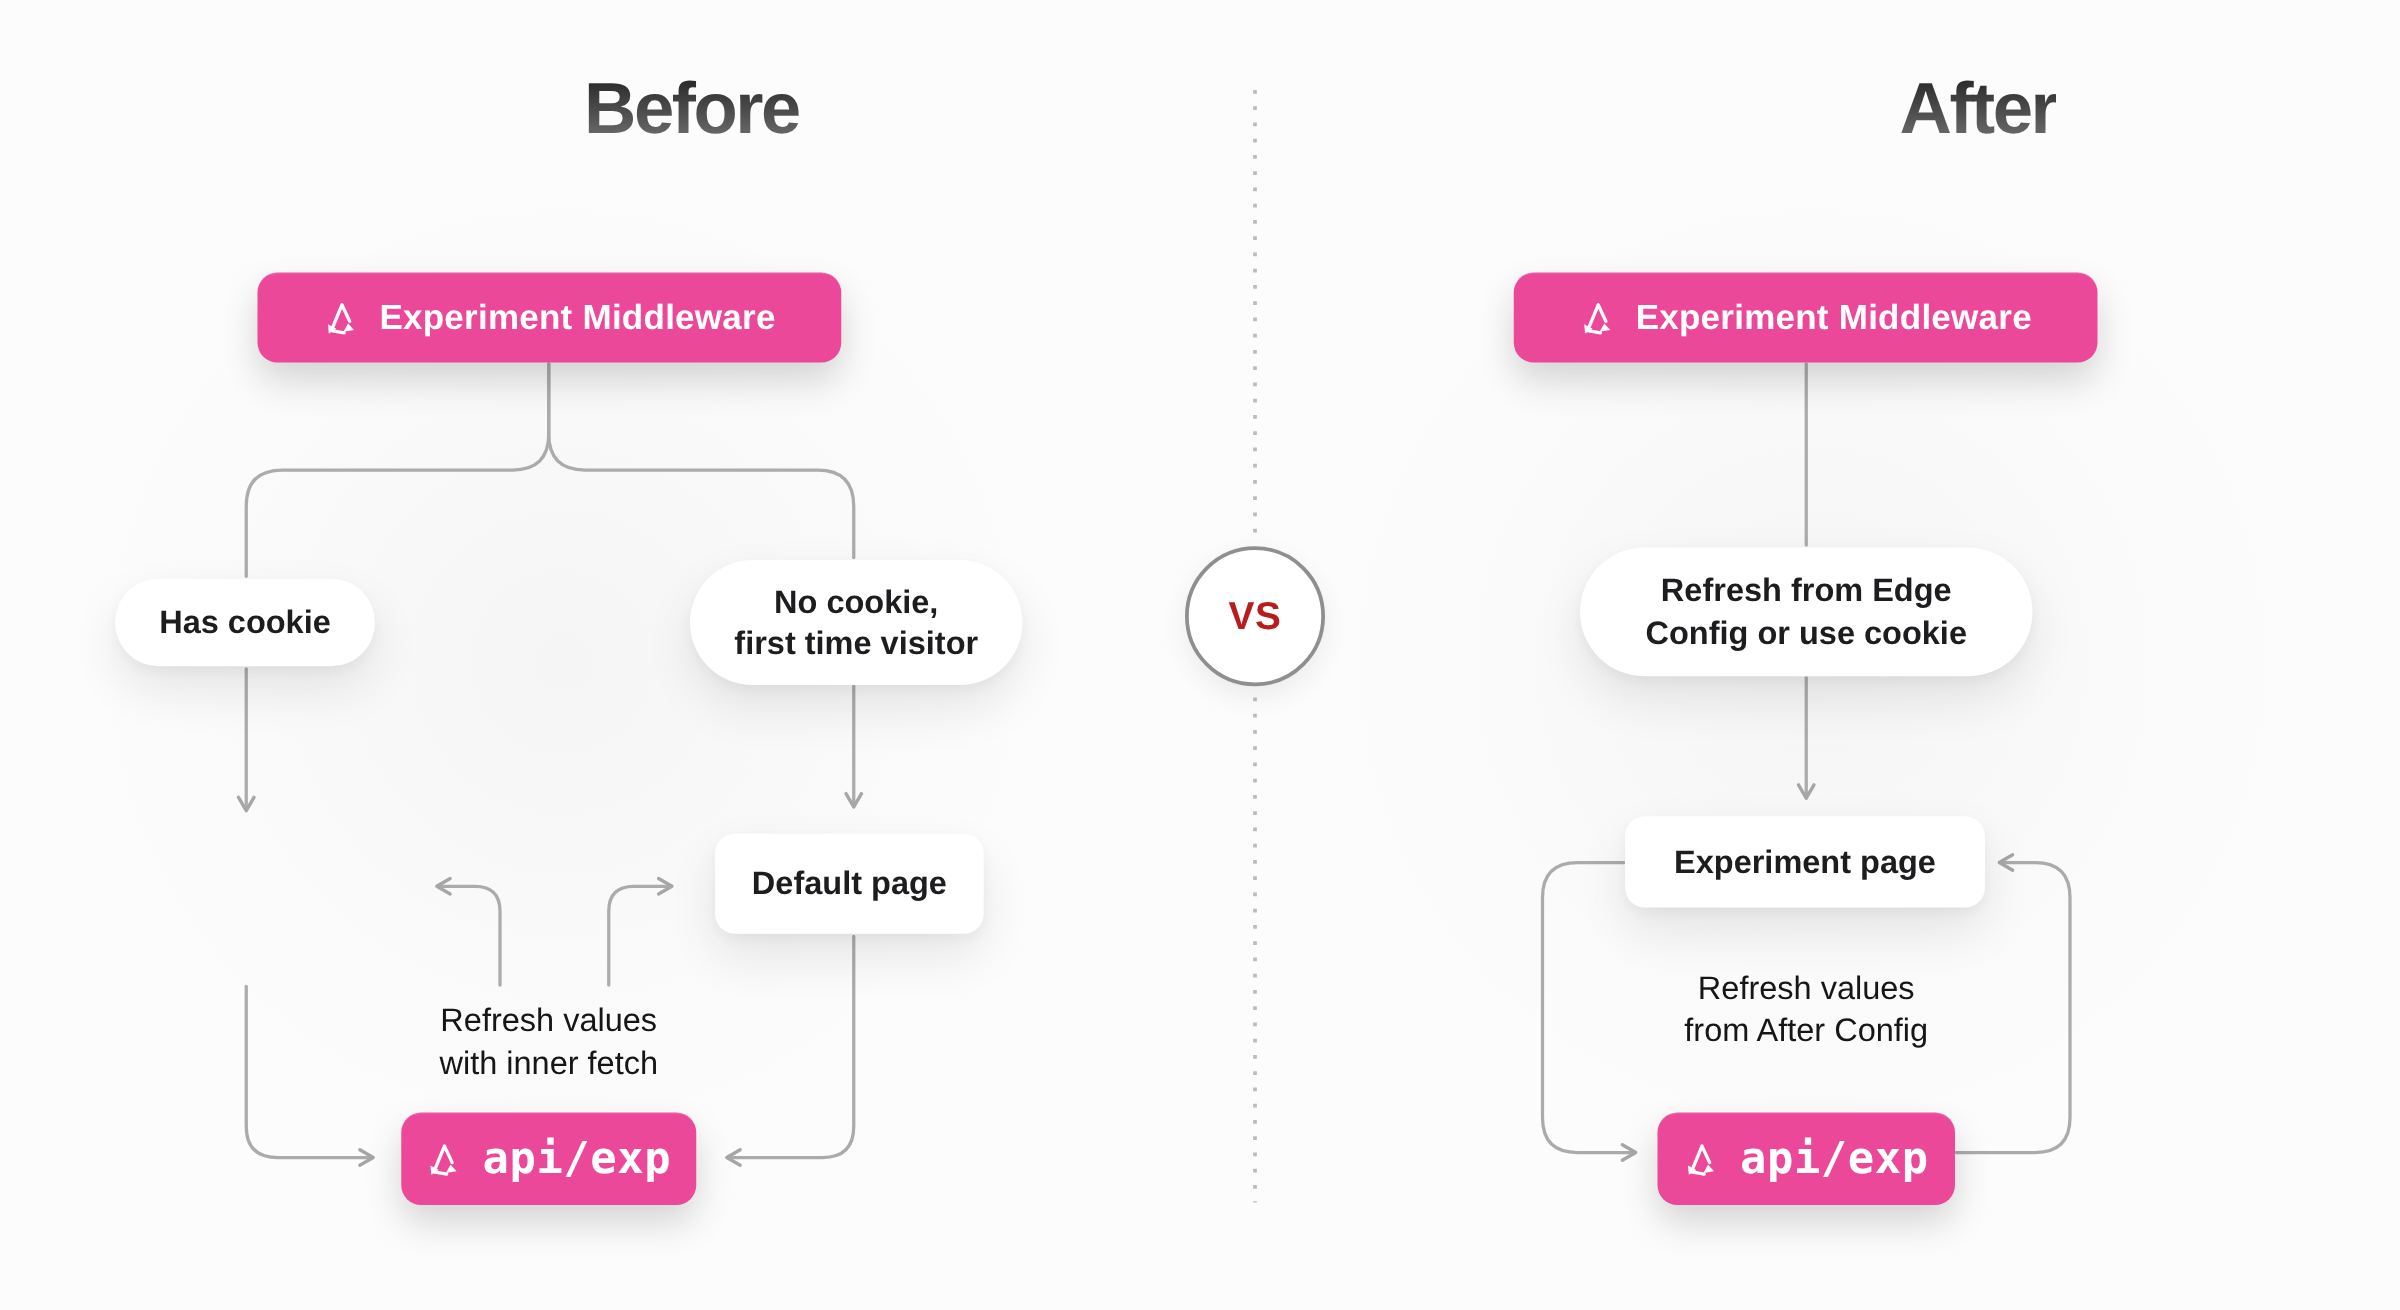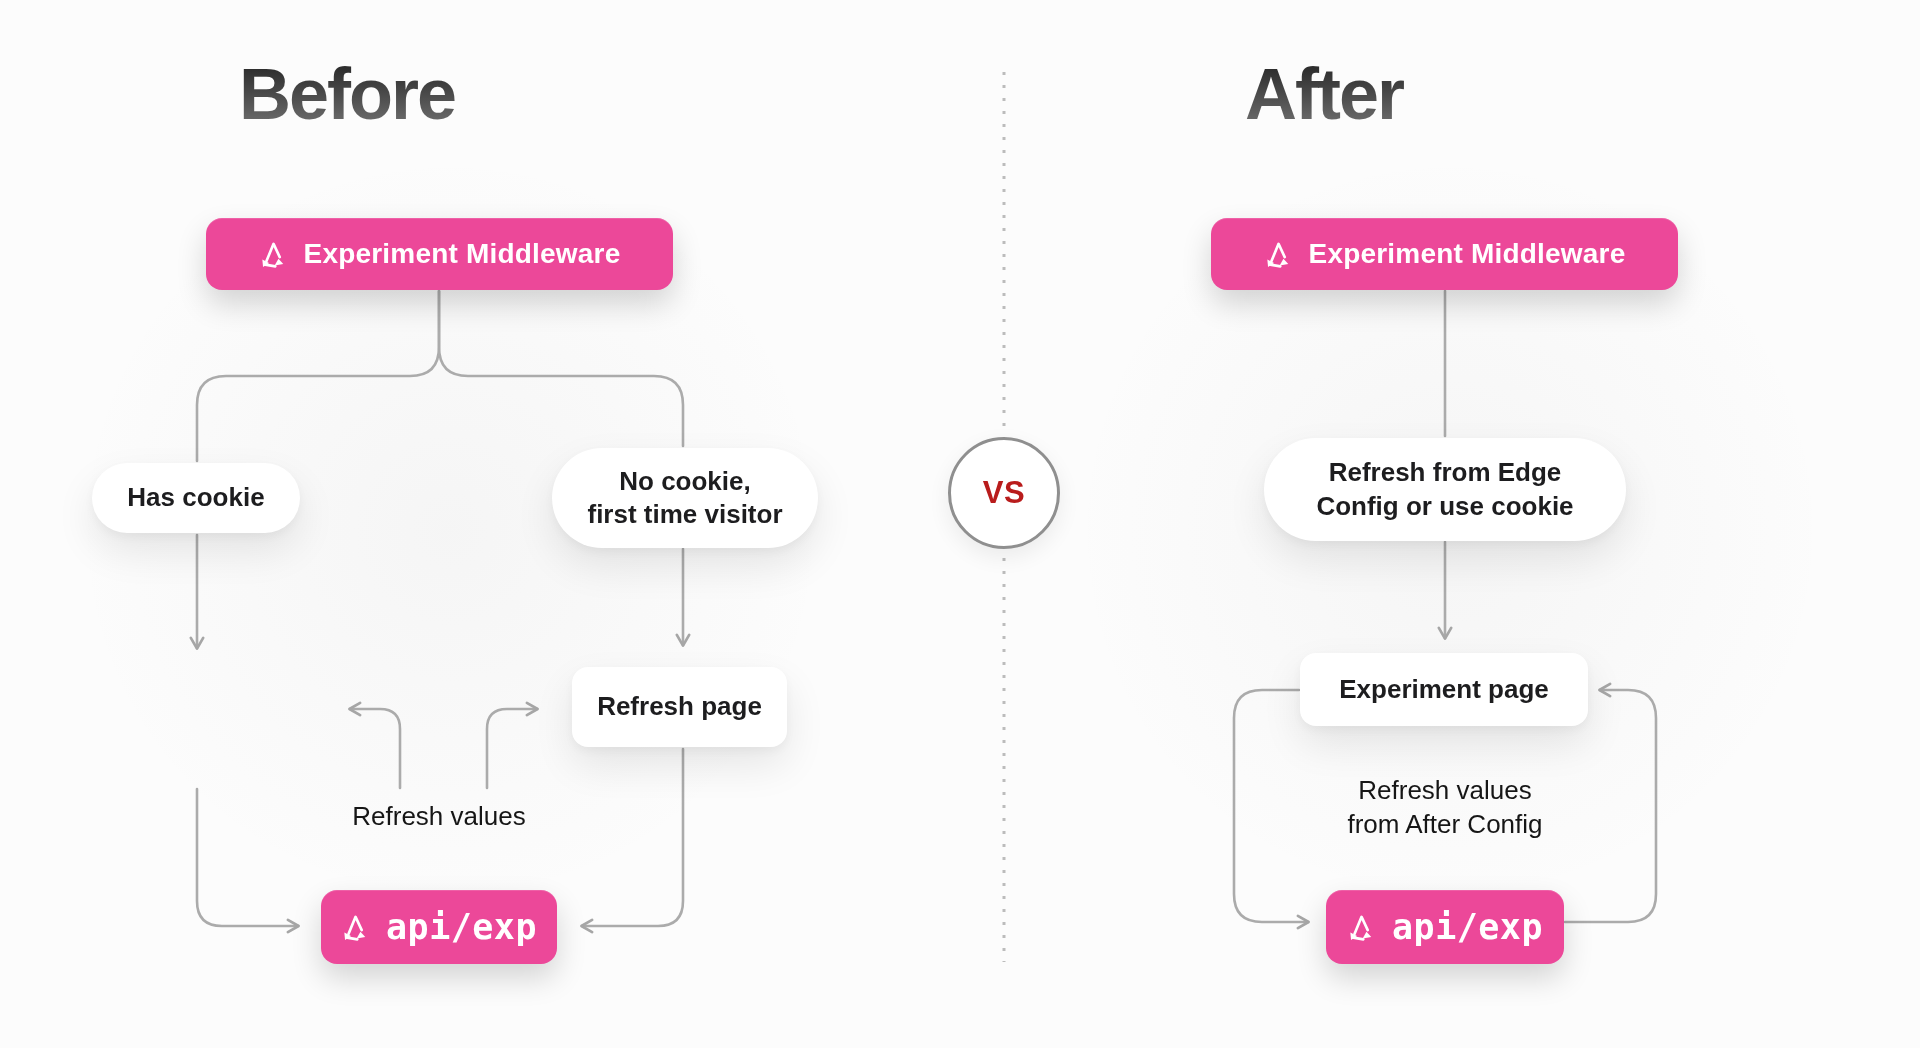--- a/index.html
+++ b/index.html
@@ -9,22 +9,22 @@
     font-family:"Liberation Sans",sans-serif;
   }
   .glow{position:absolute;border-radius:50%;pointer-events:none;}
   .glow-left{left:40px;top:120px;width:820px;height:820px;
     background:radial-gradient(circle,rgba(120,120,120,0.05),rgba(120,120,120,0) 65%);}
   .glow-right{left:1040px;top:120px;width:820px;height:820px;
     background:radial-gradient(circle,rgba(120,120,120,0.05),rgba(120,120,120,0) 65%);}
   .wires{position:absolute;left:0;top:0;}
 
   .title{
-    position:absolute;margin:0;width:400px;text-align:left;
-    font-size:72px;font-weight:bold;letter-spacing:-2px;line-height:1;
+    position:absolute;margin:0;width:400px;text-align:right;
+    font-size:58px;font-weight:bold;letter-spacing:-2px;line-height:1;
     background:linear-gradient(180deg,#2c2c2c 12%,#6f6f6f 96%);
     -webkit-background-clip:text;background-clip:text;color:transparent;
   }
   .title-before{left:239px;top:58px;}
   .title-after{left:1245px;top:58px;}
 
   .dark-node{
     position:absolute;display:flex;align-items:center;justify-content:center;gap:15px;
     background:#ec4899;border-radius:16px;color:#fff;
     box-shadow:0 14px 30px rgba(0,0,0,0.16),inset 0 1px 0 rgba(255,255,255,0.14);
@@ -123,25 +123,26 @@
     <span>Has cookie</span>
   </div>
 
   <div class="pill pill-nocookie">
     <span>No cookie,</span>
     <span>first time visitor</span>
   </div>
 
 
   <div class="card card-default">
-    <span>Refresh page</span>
+    <span>Default page</span>
   </div>
 
   <div class="note note-before">
     <span>Refresh values</span>
+    <span>with inner fetch</span>
   </div>
 
   <div class="dark-node api-before">
     <span class="icon">
       <svg viewBox="0 0 34 34">
         <g stroke="#fff" stroke-width="3" fill="none" stroke-linecap="round" stroke-linejoin="round">
           <path d="M 8.5,25 L 16.5,5.5 L 23.5,20.5"></path>
           <path d="M 7,29 L 18.5,31"></path>
         </g>
         <path d="M 27.5,28.4 L 17.8,29.9 L 22,22.4 Z" fill="#fff"></path>

